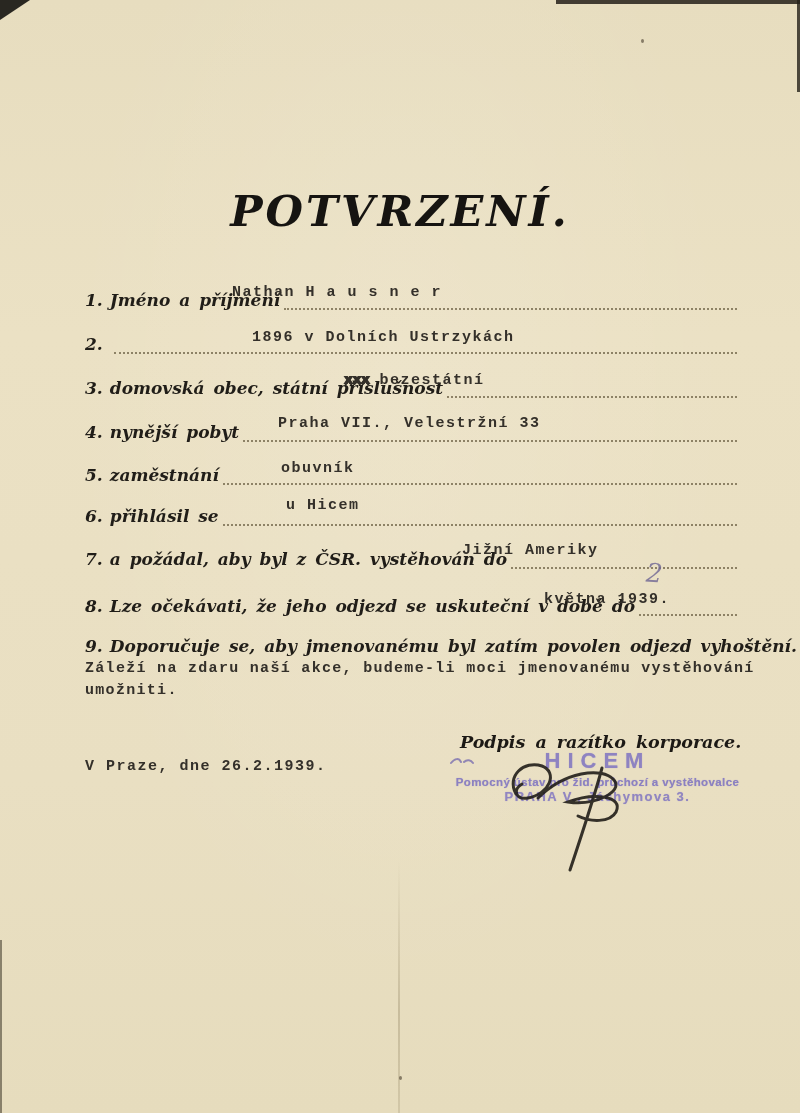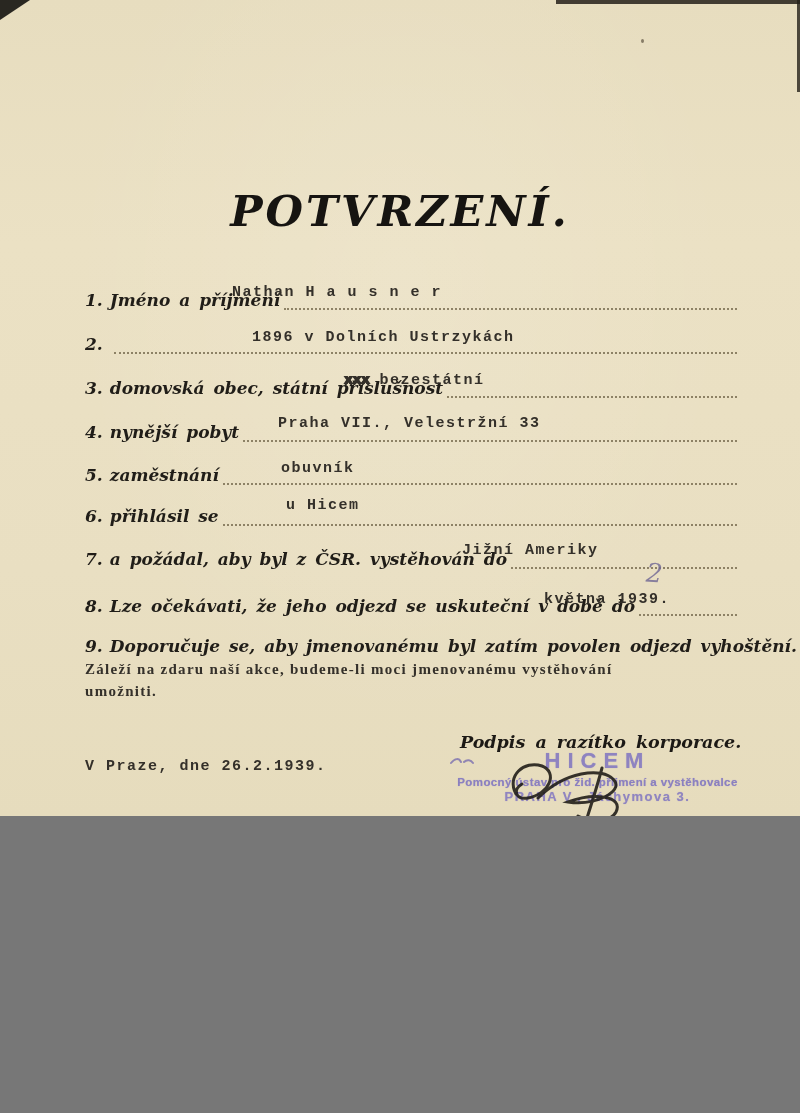--- a/index.html
+++ b/index.html
@@ -1,17 +1,17 @@
 <!DOCTYPE html>
 <html><head>
 <meta charset="utf-8">
 <style>
   html,body{margin:0;padding:0;background:#777;}
   .page{
-    position:relative;width:800px;height:816px;overflow:hidden;
+    position:relative;width:800px;height:1113px;overflow:hidden;
     background:
       radial-gradient(ellipse at 50% 35%, rgba(255,255,255,.10), rgba(0,0,0,0) 60%),
       linear-gradient(180deg,#e7ddbf 0%,#ebe1c4 30%,#e9dfc2 70%,#e6dcbd 100%);
     font-family:"DejaVu Serif", serif;color:#201d18;
   }
   
   .corner-tl{position:absolute;left:0;top:0;width:0;height:0;
     border-top:20px solid #191713;border-right:30px solid transparent;opacity:.92;}
   .edge-top{position:absolute;left:556px;top:0;width:244px;height:4px;background:#242019;opacity:.85;}
   .edge-right{position:absolute;right:0;top:0;width:3px;height:92px;background:#242019;opacity:.8;}
@@ -28,21 +28,21 @@
   .row .lbl{font-style:italic;font-weight:600;font-size:17px;white-space:nowrap;flex:0 0 auto;
     word-spacing:3px;}
   .row .fill{flex:1 1 auto;border-bottom:2px dotted rgba(110,98,70,.75);margin-left:4px;height:100%;}
 
   .typed{position:absolute;font-family:Liberation Mono, monospace;
     font-size:15px;font-weight:700;color:#34302a;letter-spacing:1.5px;white-space:nowrap;}
   .typed .struck{font-weight:800;letter-spacing:-.5px;
     text-shadow:1px 0 #34302a,-1px 0 #34302a,0 1px #34302a;margin-right:10px;}
 
   .note{position:absolute;left:85px;top:658px;width:690px;
-    font-family:Liberation Serif, serif;
+    font-family:Liberation Mono, monospace;
     font-size:15px;font-weight:700;color:#34302a;letter-spacing:1.3px;line-height:22px;}
 
   .sig-caption{position:absolute;left:452px;top:732px;font-style:italic;font-weight:700;
     font-size:17.5px;word-spacing:4px;color:#1c1915;margin-left:8px;}
   .place-date{position:absolute;left:85px;top:758px;}
 
   .stamp{position:absolute;left:440px;top:748px;width:315px;text-align:center;
     color:#8277c1;font-family:"Liberation Sans",sans-serif;
     text-shadow:0 0 1px rgba(130,119,193,.7);}
   .stamp .org{font-size:22px;font-weight:bold;letter-spacing:7px;opacity:.88;
@@ -138,21 +138,21 @@
   </div>
 
   <div class="sig-caption">Podpis a razítko korporace.</div>
   <div class="typed place-date">V Praze, dne 26.2.1939.</div>
 
   <svg class="stamp-premark" width="26" height="14" viewBox="0 0 26 14">
     <path d="M2,9 C6,4 10,4 12,8 M15,8 C18,5 22,6 24,9" stroke="#7a6fb0" stroke-width="2" fill="none" stroke-linecap="round" opacity=".8"></path>
   </svg>
   <div class="stamp">
     <div class="org">HICEM</div>
-    <div class="l1">Pomocný ústav pro žid. příjmení a vystěhovalce</div>
+    <div class="l1">Pomocný ústav pro žid. průchozí a vystěhovalce</div>
     <div class="l2">PRAHA V., Jáchymova 3.</div>
   </div>
 
   <svg class="signature-svg" width="170" height="135" viewBox="0 0 170 135">
     <g stroke="#1d1a15" stroke-width="3" fill="none" stroke-linecap="round" opacity=".88">
       <path d="M18,52 C8,34 26,18 44,24 C60,30 52,52 30,56 C18,58 14,48 24,42"></path>
       <path d="M40,56 C66,30 104,24 116,38 C126,50 96,64 70,60 C96,50 126,54 118,70 C112,81 92,80 80,74"></path>
       <path d="M104,26 C96,56 84,92 72,128"></path>
     </g>
   </svg>

